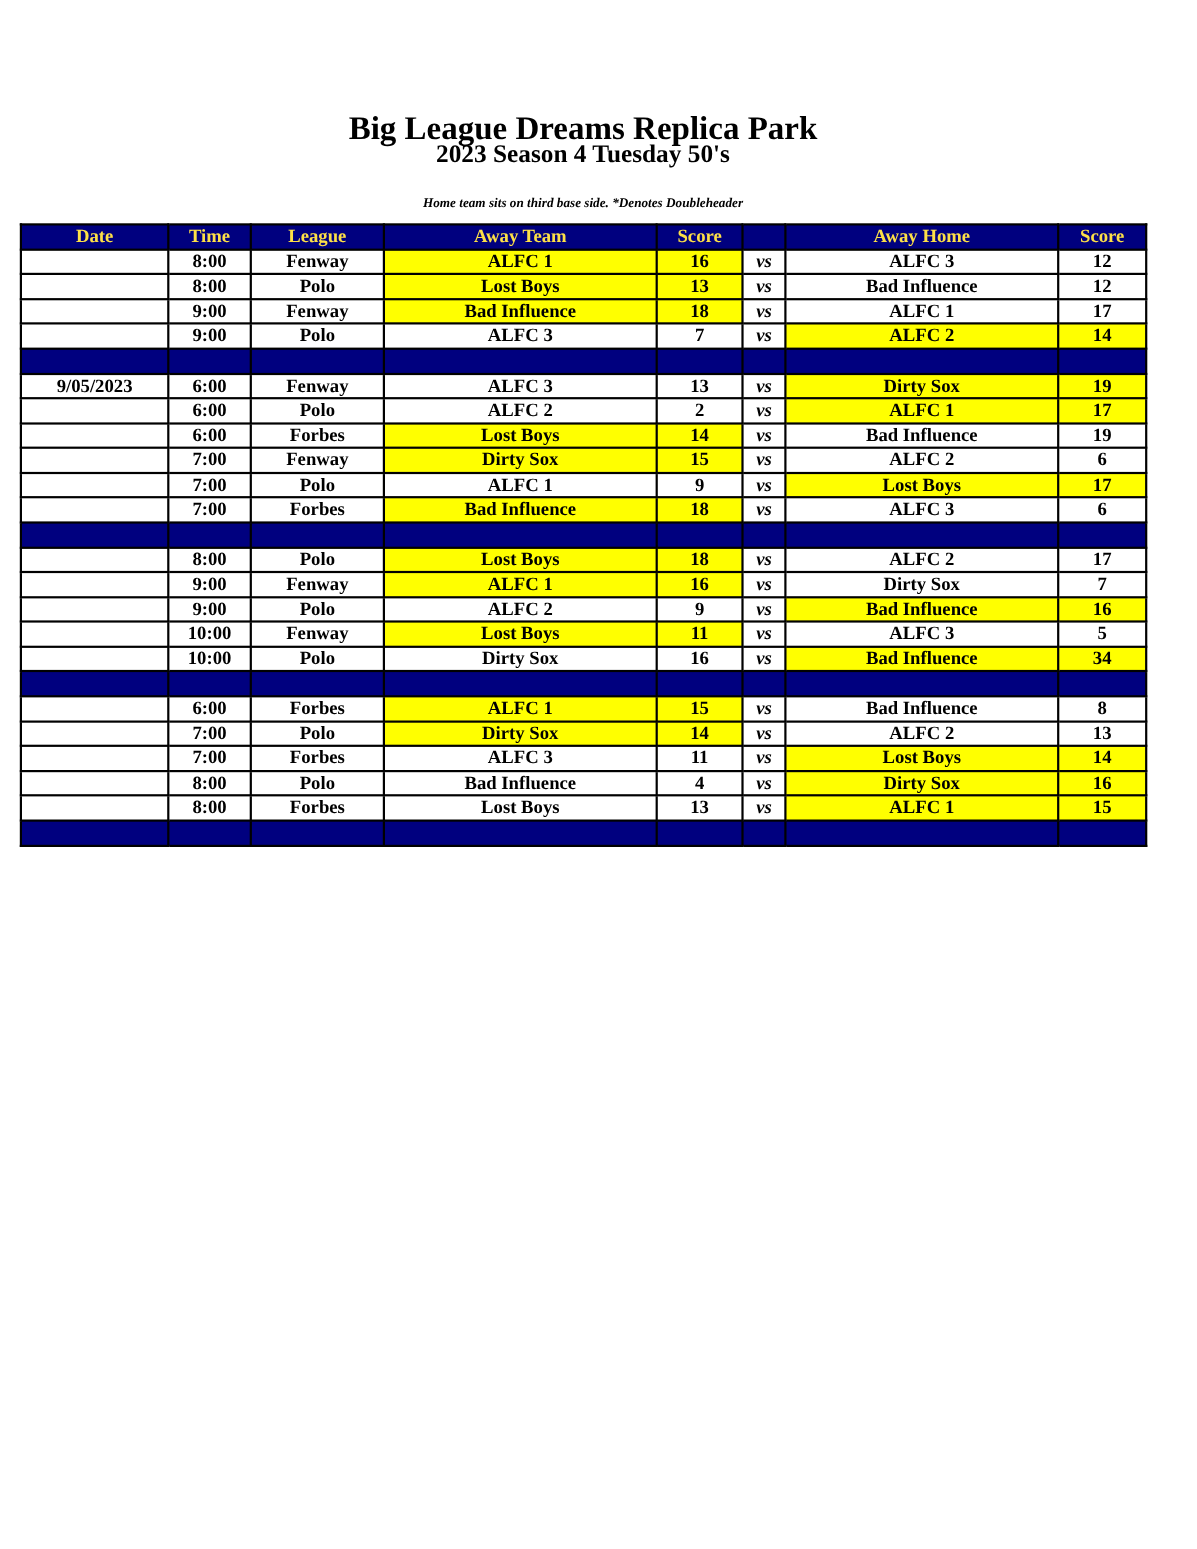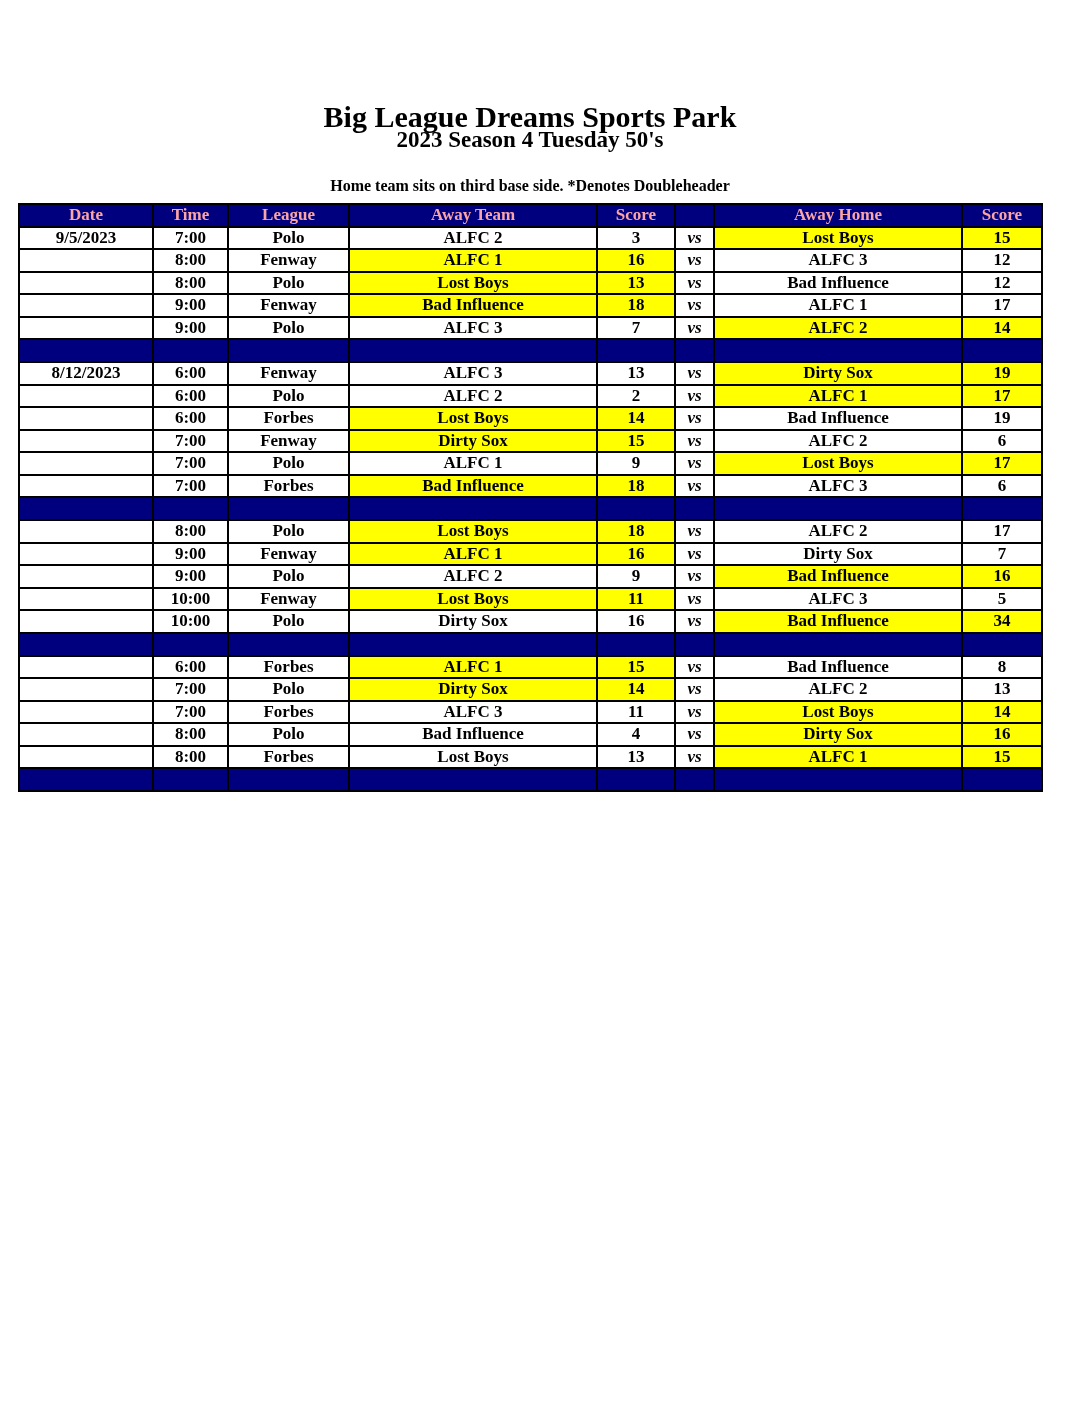--- a/index.html
+++ b/index.html
@@ -1,32 +1,32 @@
 <!DOCTYPE html>
 <html><head>
 <meta charset="utf-8">
 <style>
   html, body { margin: 0; padding: 0; background: #ffffff; }
   body { width: 1088px; height: 1408px; position: relative; font-family: "Liberation Serif", "DejaVu Serif", serif; color: #000; }
   .title { position: absolute; left: 0; width: 1060px; text-align: center; font-weight: bold; }
   #t1 { top: 100px; font-size: 30px; }
   #t2 { top: 127px; font-size: 23px; }
-  #t3 { top: 177px; font-size: 16px; }
+  #t3 { top: 177px; font-size: 12px; font-style: italic; }
   table.sched { position: absolute; left: 18px; top: 203px; border-collapse: collapse; table-layout: fixed; width: 1023px; }
   table.sched td, table.sched th { border: 2px solid #000; padding: 0; height: 20.5px; font-size: 17px; font-weight: bold; text-align: center; white-space: nowrap; line-height: 20px; }
-  table.sched th { background: #00007f; color: #fca5a5; font-size: 17px; }
+  table.sched th { background: #00007f; color: #fde047; font-size: 17px; }
   tr.sep td { background: #00007f; height: 21px; }
   td.y { background: #ffff00; }
   td.vs { font-style: italic; font-size: 15px; text-align: left; padding-left: 9px; }
   td.home, td.away { font-weight: bold; }
 </style>
 </head>
 <body>
 
-<div class="title" id="t1">Big League Dreams Sports Park</div>
+<div class="title" id="t1">Big League Dreams Replica Park</div>
 <div class="title" id="t2">2023 Season 4 Tuesday 50's</div>
 <div class="title" id="t3">Home team sits on third base side.  *Denotes Doubleheader</div>
 
 <table class="sched">
   <colgroup>
     <col style="width:134px">
       <col style="width:75px">
       <col style="width:121px">
       <col style="width:248px">
     <col style="width:78px">
@@ -41,30 +41,20 @@
       <th>League</th>
       <th>Away Team</th>
       <th>Score</th>
       <th></th>
       <th>Away Home</th>
       <th>Score</th>
     </tr>
   </thead>
   <tbody id="tbody">
       <tr>
-        <td>9/5/2023</td>
-        <td>7:00</td>
-        <td>Polo</td>
-        <td class="home ">ALFC 2</td>
-        <td>3</td>
-        <td class="vs">vs</td>
-        <td class="away y">Lost Boys</td>
-        <td class="y">15</td>
-      </tr>
-      <tr>
         <td></td>
         <td>8:00</td>
         <td>Fenway</td>
         <td class="home y">ALFC 1</td>
         <td class="y">16</td>
         <td class="vs">vs</td>
         <td class="away ">ALFC 3</td>
         <td>12</td>
       </tr>
       <tr>
@@ -101,21 +91,21 @@
         <td></td>
         <td></td>
         <td></td>
         <td></td>
         <td></td>
         <td></td>
         <td></td>
         <td></td>
       </tr>
       <tr>
-        <td>8/12/2023</td>
+        <td>9/05/2023</td>
         <td>6:00</td>
         <td>Fenway</td>
         <td class="home ">ALFC 3</td>
         <td>13</td>
         <td class="vs">vs</td>
         <td class="away y">Dirty Sox</td>
         <td class="y">19</td>
       </tr>
       <tr>
         <td></td>

